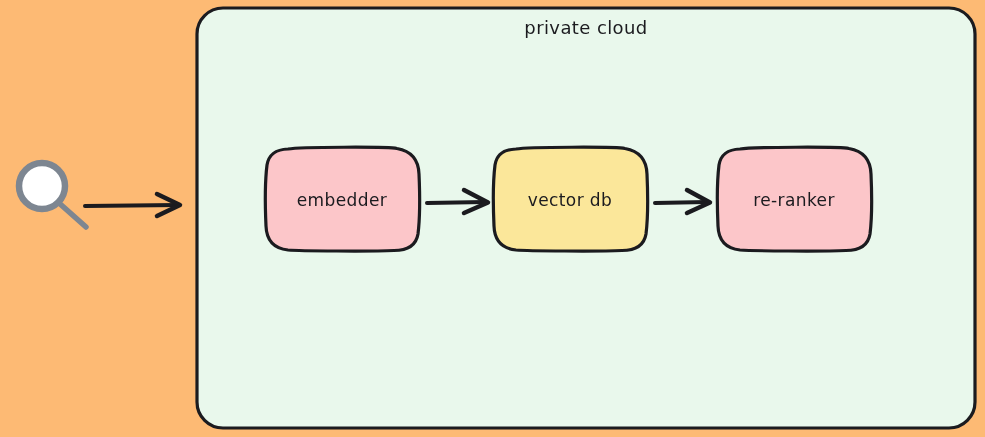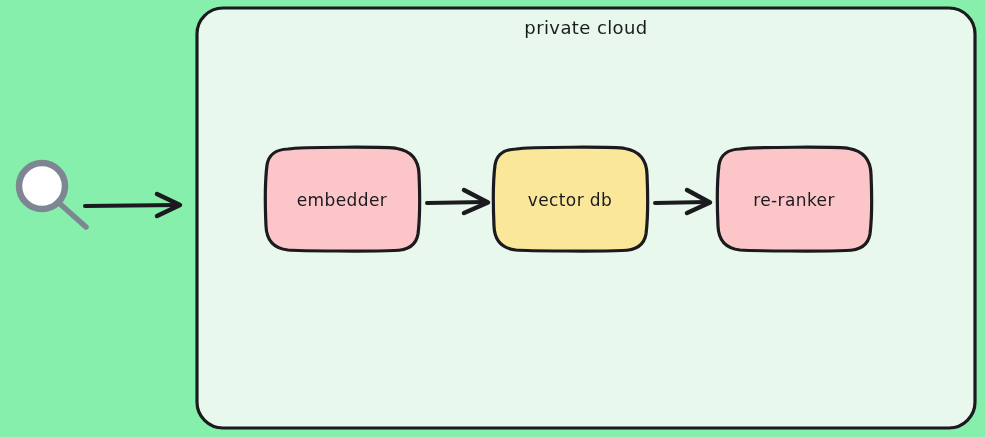--- a/index.html
+++ b/index.html
@@ -11,21 +11,21 @@
   body {
     width: 985px;
     height: 437px;
     overflow: hidden;
     font-family: "DejaVu Sans", sans-serif;
   }
   #canvas {
     position: relative;
     width: 985px;
     height: 437px;
-    background: #86efac;
+    background: #fdba74;
   }
   #diagram-svg {
     position: absolute;
     left: 0;
     top: 0;
     width: 985px;
     height: 437px;
     display: block;
   }
   .node-label,

